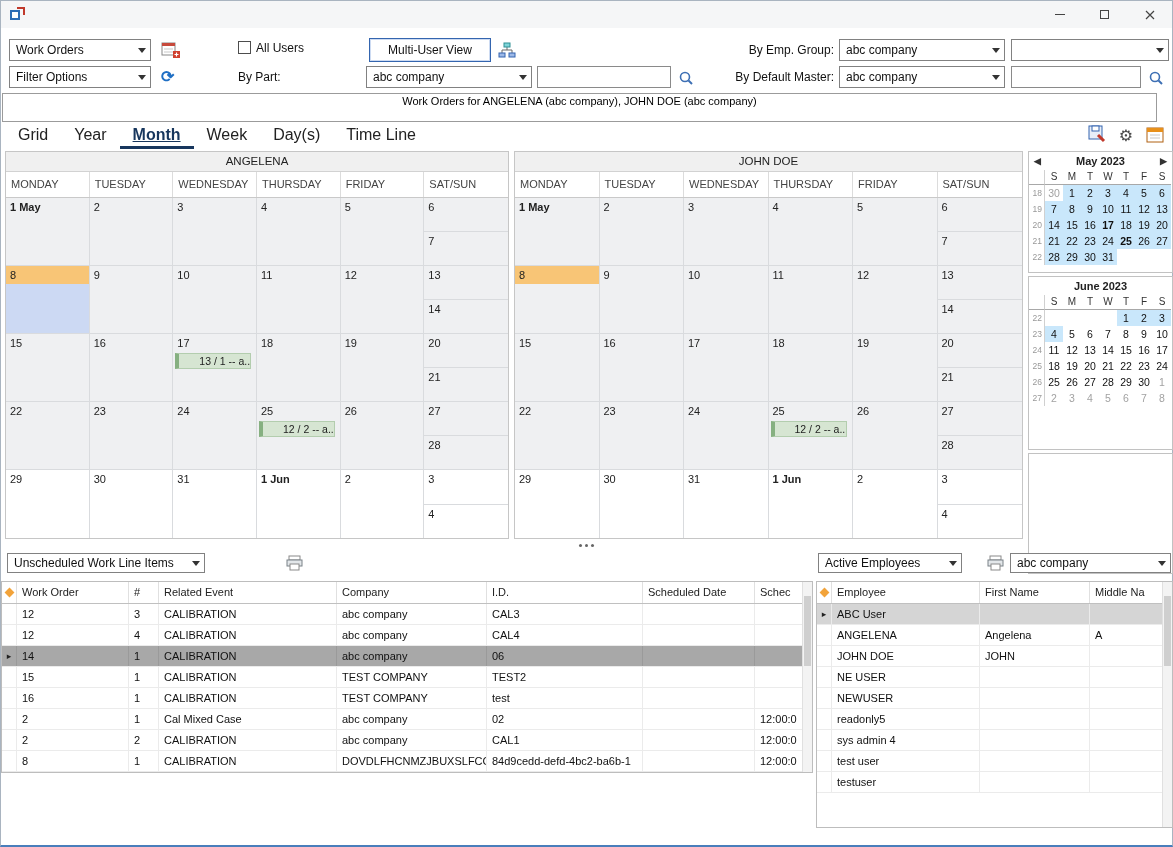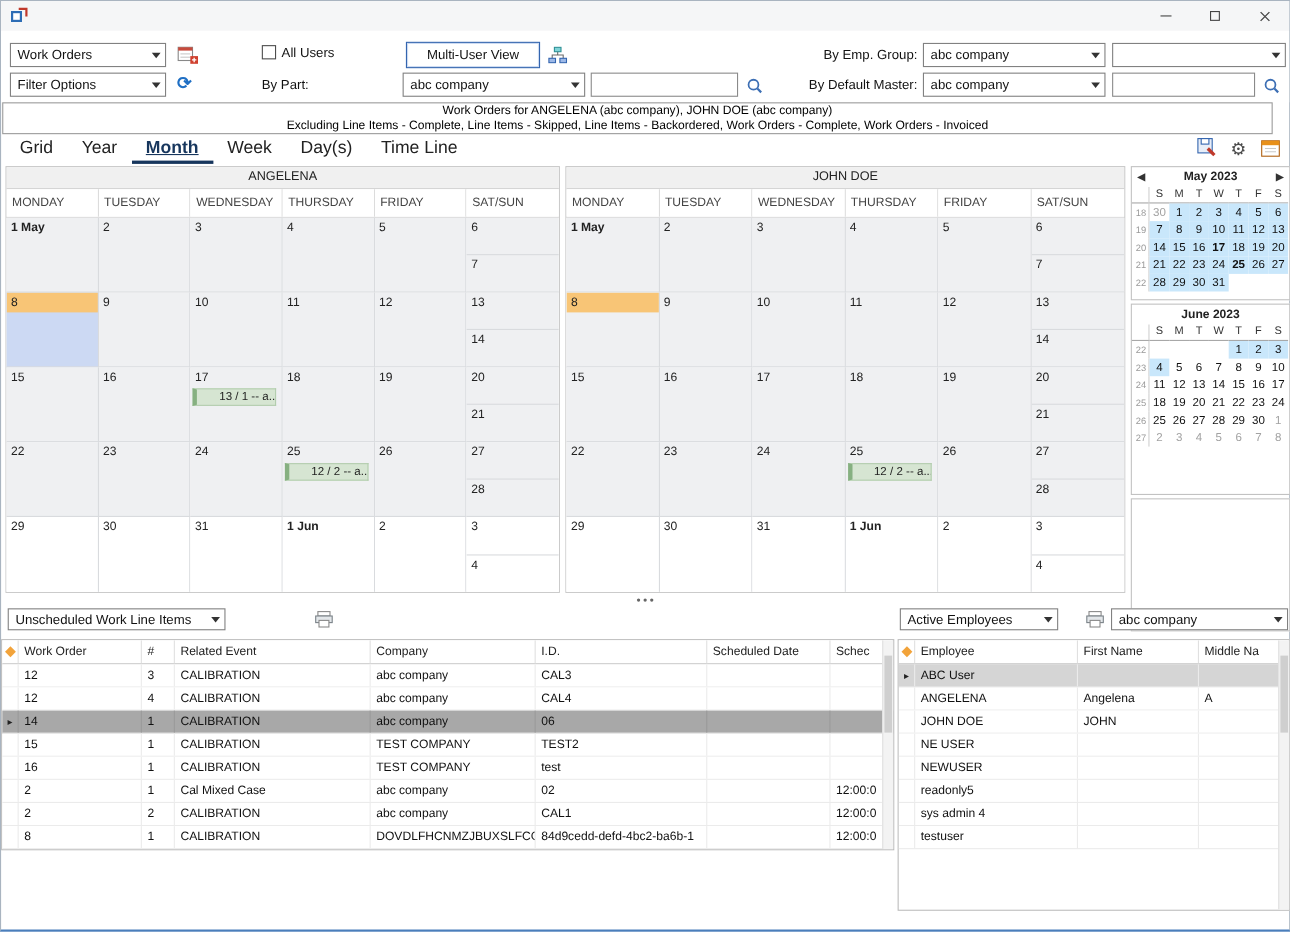--- a/index.html
+++ b/index.html
@@ -202,21 +202,20 @@
     <span class="iconbtn" style="left:1146px;top:41px;width:18px;height:18px;">
       <svg width="16" height="16" viewBox="0 0 16 16">
         <circle cx="7" cy="7" r="4.5" fill="none" stroke="#3d6fb4" stroke-width="1.6"></circle>
         <line x1="10.5" y1="10.5" x2="14" y2="14" stroke="#3d6fb4" stroke-width="2"></line>
       </svg>
     </span>
   </div>
 
   <div class="banner">
     <div>Work Orders for ANGELENA (abc company), JOHN DOE (abc company)</div>
-    <div>Excluding Line Items - Complete, Line Items - Skipped, Line Items - Backordered, Work Orders - Complete, Work Orders - Invoiced</div>
   </div>
 
   <div class="tabsrow">
     <div class="tabs">
         <div class="tab">Grid</div>
         <div class="tab">Year</div>
         <div class="tab active">Month</div>
         <div class="tab">Week</div>
         <div class="tab">Day(s)</div>
         <div class="tab">Time Line</div>
@@ -822,19 +821,25 @@
         <div class="g-cell"></div>
       </div>
       <div class="g-row">
         <div class="g-cell marker"></div>
         <div class="g-cell">sys admin 4</div>
         <div class="g-cell"></div>
         <div class="g-cell"></div>
       </div>
       <div class="g-row">
         <div class="g-cell marker"></div>
+        <div class="g-cell">test user</div>
+        <div class="g-cell"></div>
+        <div class="g-cell"></div>
+      </div>
+      <div class="g-row">
+        <div class="g-cell marker"></div>
         <div class="g-cell">testuser</div>
         <div class="g-cell"></div>
         <div class="g-cell"></div>
       </div>
     </div>
 
 </div>
 
 </body></html>

